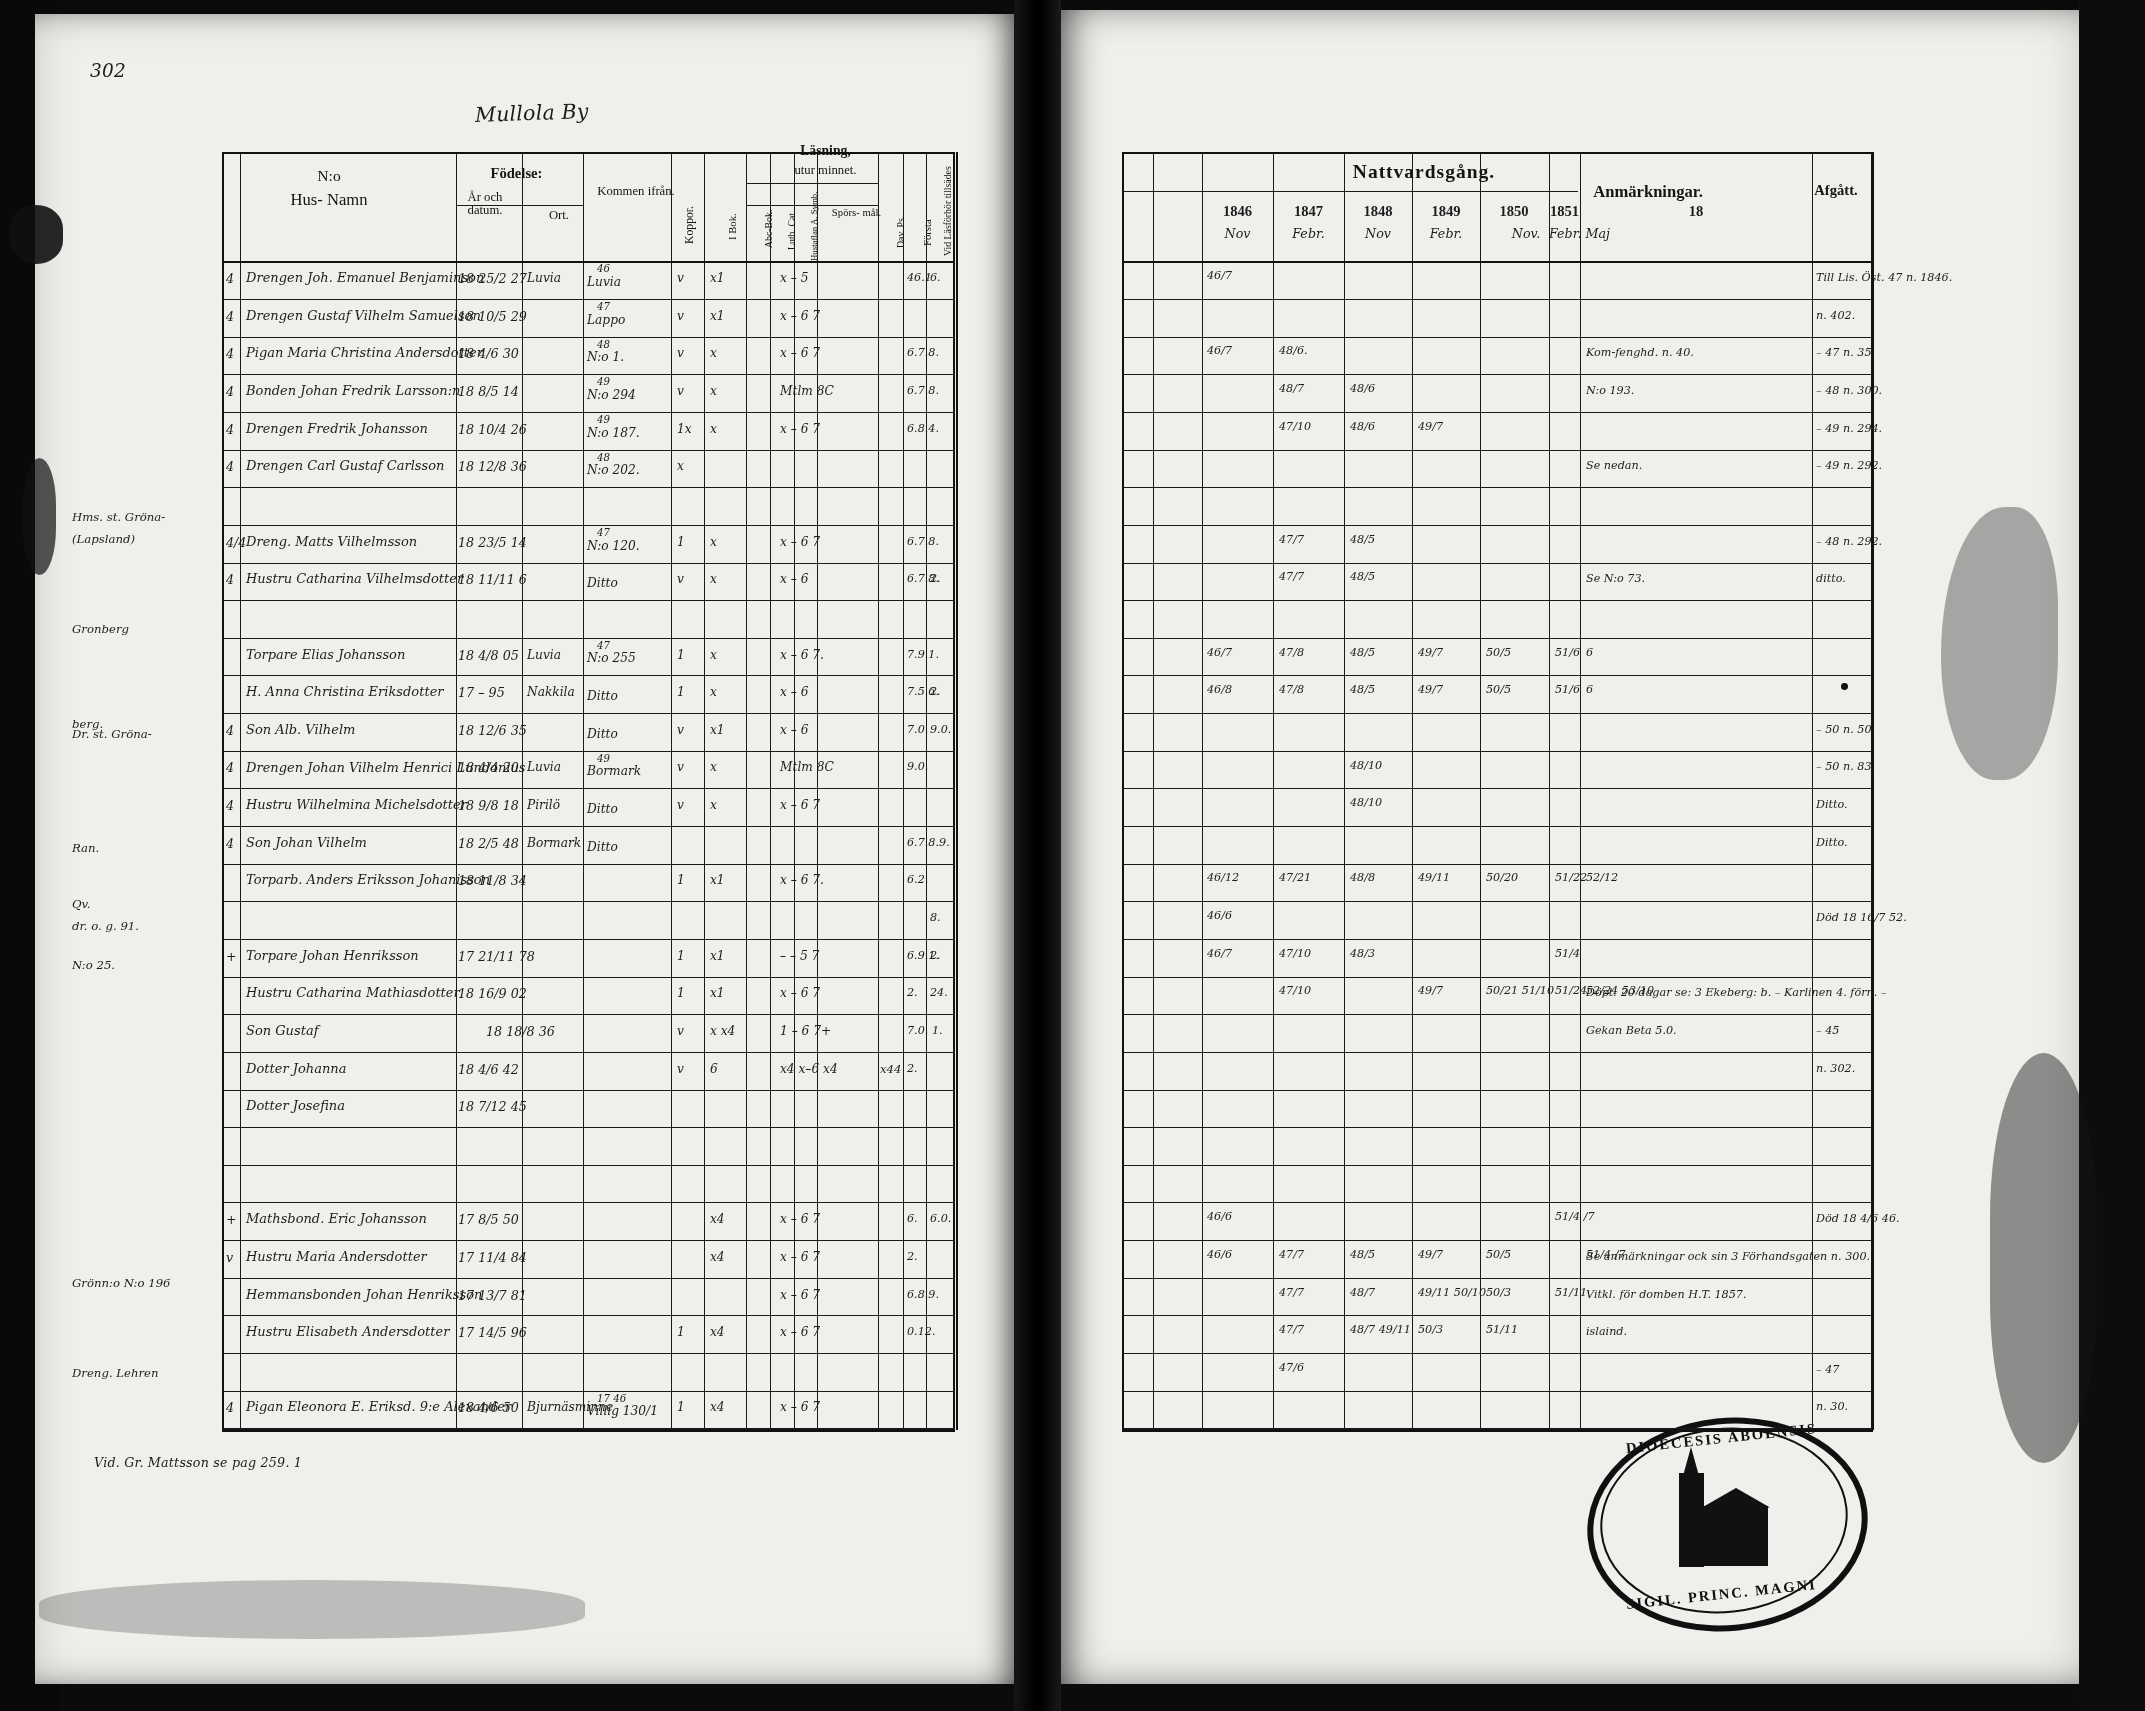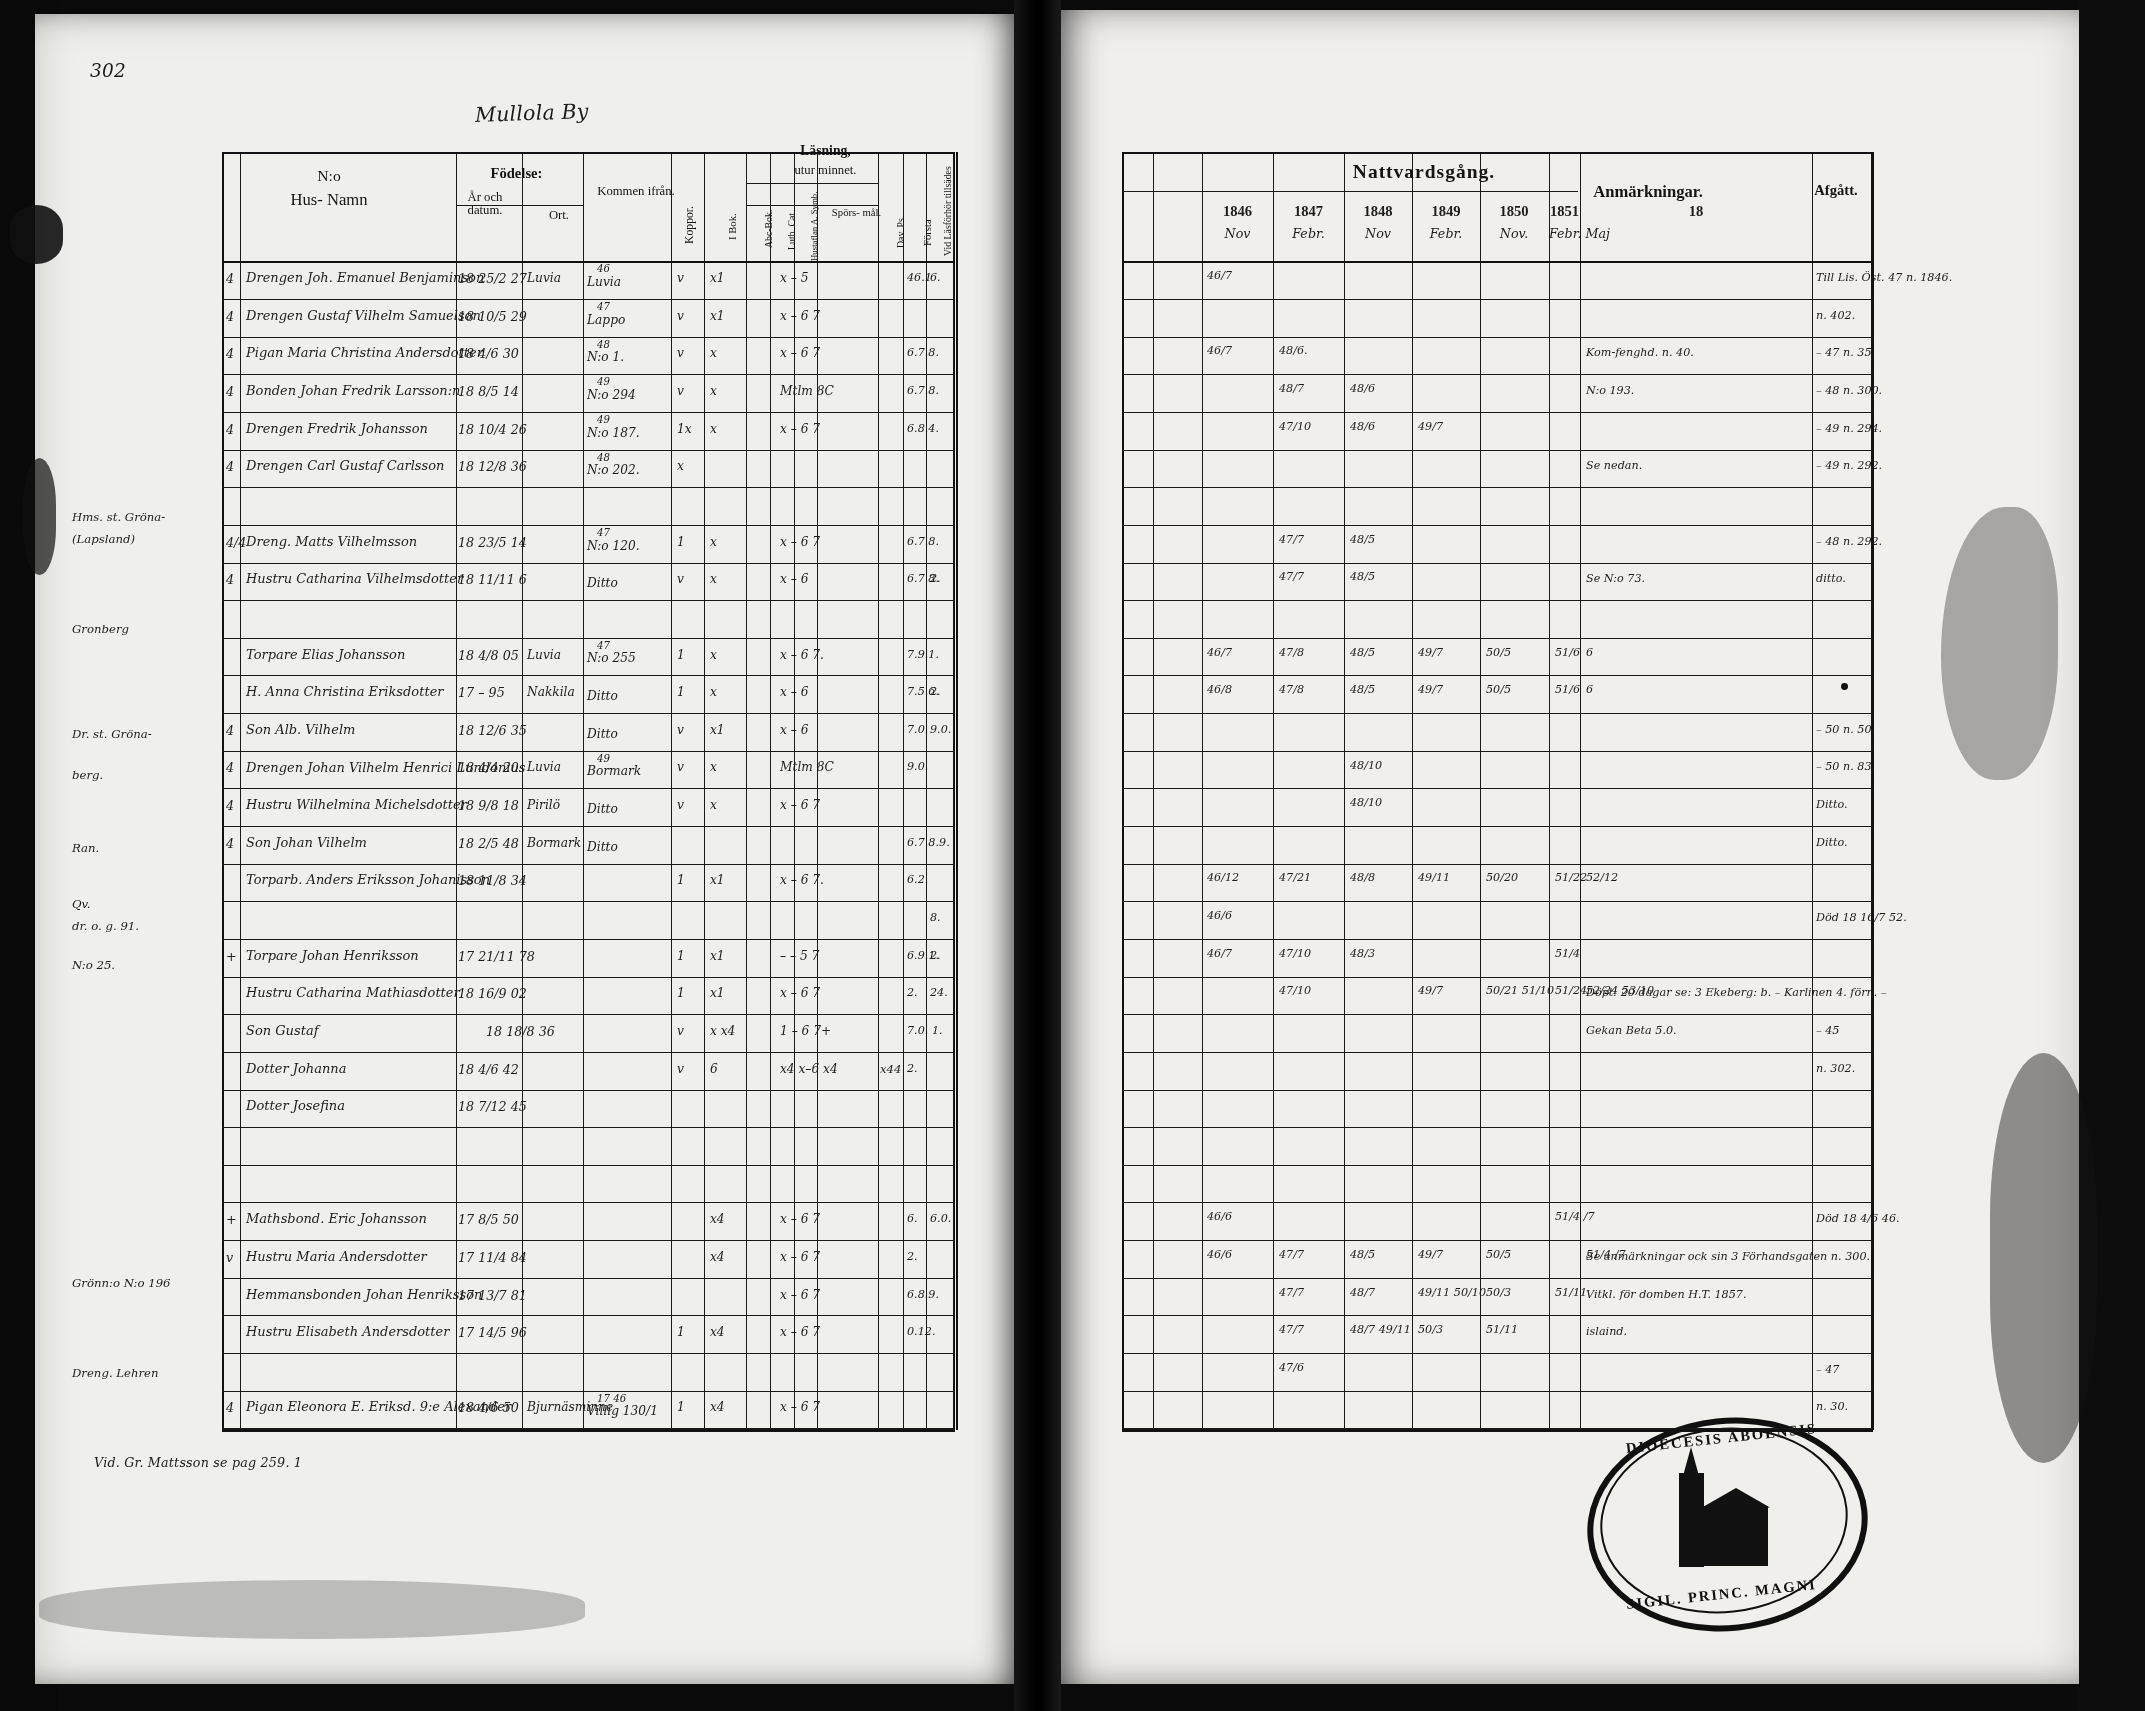--- a/index.html
+++ b/index.html
@@ -386,29 +386,29 @@
     <div class="hline thick" style="top: 1430px; left: 1122px; width: 751px;"></div>
     <div class="cellTxt printed" style="left: 1202px; top: 203px; font-size: 14.6px; width: 71px; text-align: center; font-style: normal; font-family: &quot;Liberation Serif&quot;, serif; font-weight: bold;">1846</div>
     <div class="cellTxt " style="left: 1202px; top: 226px; font-size: 12.7px; width: 71px; text-align: center;">Nov</div>
     <div class="cellTxt printed" style="left: 1273px; top: 203px; font-size: 14.6px; width: 71px; text-align: center; font-style: normal; font-family: &quot;Liberation Serif&quot;, serif; font-weight: bold;">1847</div>
     <div class="cellTxt " style="left: 1273px; top: 226px; font-size: 12.7px; width: 71px; text-align: center;">Febr.</div>
     <div class="cellTxt printed" style="left: 1344px; top: 203px; font-size: 14.6px; width: 68px; text-align: center; font-style: normal; font-family: &quot;Liberation Serif&quot;, serif; font-weight: bold;">1848</div>
     <div class="cellTxt " style="left: 1344px; top: 226px; font-size: 12.7px; width: 68px; text-align: center;">Nov</div>
     <div class="cellTxt printed" style="left: 1412px; top: 203px; font-size: 14.6px; width: 68px; text-align: center; font-style: normal; font-family: &quot;Liberation Serif&quot;, serif; font-weight: bold;">1849</div>
     <div class="cellTxt " style="left: 1412px; top: 226px; font-size: 12.7px; width: 68px; text-align: center;">Febr.</div>
     <div class="cellTxt printed" style="left: 1480px; top: 203px; font-size: 14.6px; width: 68px; text-align: center; font-style: normal; font-family: &quot;Liberation Serif&quot;, serif; font-weight: bold;">1850</div>
-    <div class="cellTxt " style="left: 1480px; top: 226px; font-size: 12.7px; width: 68px; text-align: center;">Nov.</div>
+    <div class="cellTxt " style="left: 1480px; top: 226px; font-size: 12.7px; width: 68px; text-align: center; padding-left: 12px;">Nov.</div>
     <div class="cellTxt printed" style="left: 1549px; top: 203px; font-size: 14.6px; width: 31px; text-align: center; font-style: normal; font-family: &quot;Liberation Serif&quot;, serif; font-weight: bold;">1851</div>
     <div class="cellTxt " style="left: 1549px; top: 226px; font-size: 12.7px; width: 31px; text-align: center;">Febr. Maj</div>
     <div class="cellTxt printed" style="left: 1580px; top: 203px; font-size: 14.6px; width: 232px; text-align: center; font-style: normal; font-family: &quot;Liberation Serif&quot;, serif; font-weight: bold;">18</div>
     <div class="marginNote" style="left: 72px; top: 510px;">Hms. st. Gröna-</div>
     <div class="marginNote" style="left: 72px; top: 532px;">(Lapsland)</div>
     <div class="marginNote" style="left: 72px; top: 622px;">Gronberg</div>
     <div class="marginNote" style="left: 72px; top: 727px;">Dr. st. Gröna-</div>
-    <div class="marginNote" style="left: 72px; top: 768px; font-style: italic;">berg.</div>
+    <div class="marginNote" style="left: 72px; top: 717px; font-style: italic;">berg.</div>
     <div class="marginNote" style="left: 72px; top: 841px;">Ran.</div>
     <div class="marginNote" style="left: 72px; top: 897px;">Qv.</div>
     <div class="marginNote" style="left: 72px; top: 919px;">dr. o.  g. 91.</div>
     <div class="marginNote" style="left: 72px; top: 958px;">N:o 25.</div>
     <div class="marginNote" style="left: 72px; top: 1276px;">Grönn:o N:o 196</div>
     <div class="marginNote" style="left: 72px; top: 1366px;">Dreng. Lehren</div>
     <div class="cellTxt " style="left: 226px; top: 271px; font-size: 12.7px;">4</div>
     <div class="cellTxt " style="left: 246px; top: 270px; font-size: 13px;">Drengen Joh. Emanuel Benjaminson</div>
     <div class="cellTxt " style="left: 458px; top: 271px; font-size: 12.7px;">18 25/2 27</div>
     <div class="cellTxt " style="left: 527px; top: 271px; font-size: 12.2px;">Luvia</div>

